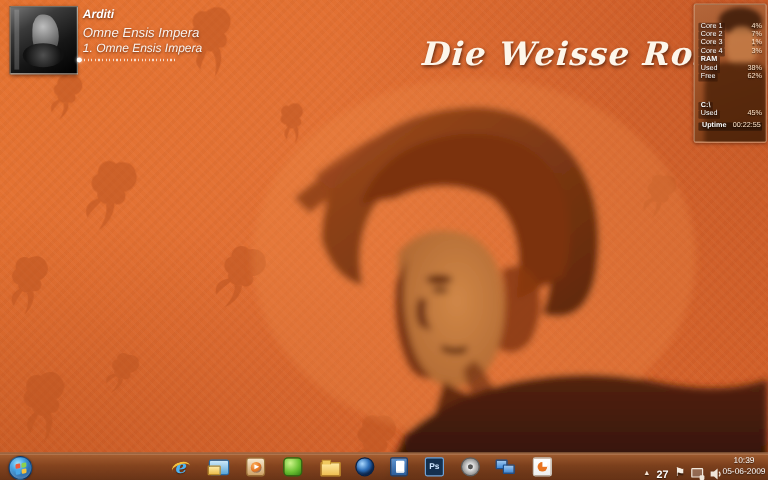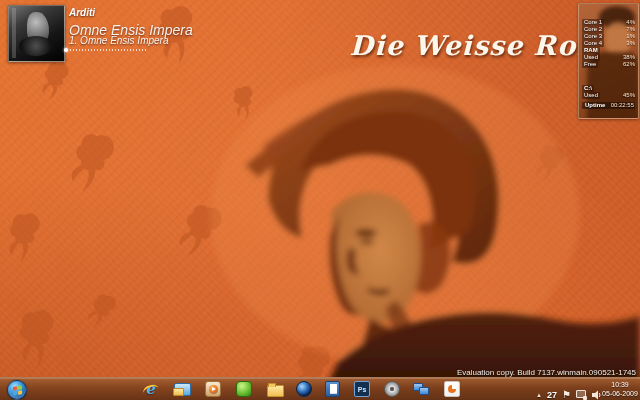--- a/index.html
+++ b/index.html
@@ -31,21 +31,21 @@
     background:linear-gradient(150deg,#757575 0%,#3a3a3a 28%,#161616 62%,#000 100%);
     border:1px solid rgba(255,235,210,.45);box-shadow:0 1px 3px rgba(60,20,5,.6);}
   .np-art i{position:absolute;display:block;}
   .np-art i.b1{left:18px;top:6px;width:22px;height:34px;border-radius:40% 60% 50% 50%;
     background:radial-gradient(circle at 40% 30%, #bdbdbd, #6c6c6c 55%, #2c2c2c 100%);}
   .np-art i.b2{left:10px;top:30px;width:34px;height:20px;border-radius:50%;
     background:radial-gradient(circle, #4f4f4f, #111 75%);}
   .np-art i.b3{left:3px;top:2px;width:4px;height:50px;background:rgba(200,200,200,.25);}
   .np-artist{position:absolute;left:69px;top:7px;font-size:10px;font-weight:bold;color:#fff;
     text-shadow:0 1px 2px rgba(80,30,10,.9);}
-  .np-album{position:absolute;left:69px;top:22px;font-size:14px;color:rgba(255,255,255,.93);
+  .np-album{position:absolute;left:69px;top:22px;font-size:11px;color:rgba(255,255,255,.93);
     text-shadow:0 1px 2px rgba(80,30,10,.85);}
   .np-track{position:absolute;left:69px;top:35px;font-size:10px;color:rgba(255,255,255,.93);
     text-shadow:0 1px 2px rgba(80,30,10,.85);}
   .np-progress{position:absolute;left:64px;top:49px;width:84px;height:2px;
     background:repeating-linear-gradient(90deg, rgba(255,255,255,.75) 0 1px, transparent 1px 3px);}
   .np-progress .dot{position:absolute;left:0;top:-1px;width:4px;height:4px;border-radius:50%;
     background:#fff;box-shadow:0 0 3px #fff;}
 
   
   .gadget{position:absolute;left:578px;top:3px;width:59px;height:114px;border-radius:2px;
@@ -289,21 +289,20 @@
         <span class="mv">45%</span>
       </div>
     <div class="mrow uptime">
         <span class="ml">Uptime</span>
         <span class="mv">00:22:55</span>
       </div>
   </div>
 </div>
 
 <div class="watermark">
-  <div>Evaluation copy. Build 7137.winmain.090521-1745</div>
 </div>
 
 <div class="taskbar">
   <div class="orb">
     <span class="flag">
         <i></i>
         <i></i>
         <i></i>
         <i></i>
       </span>

